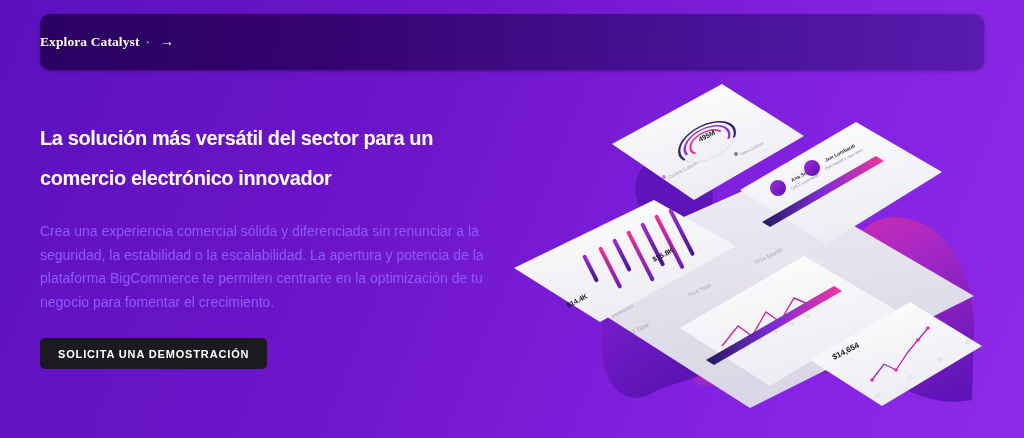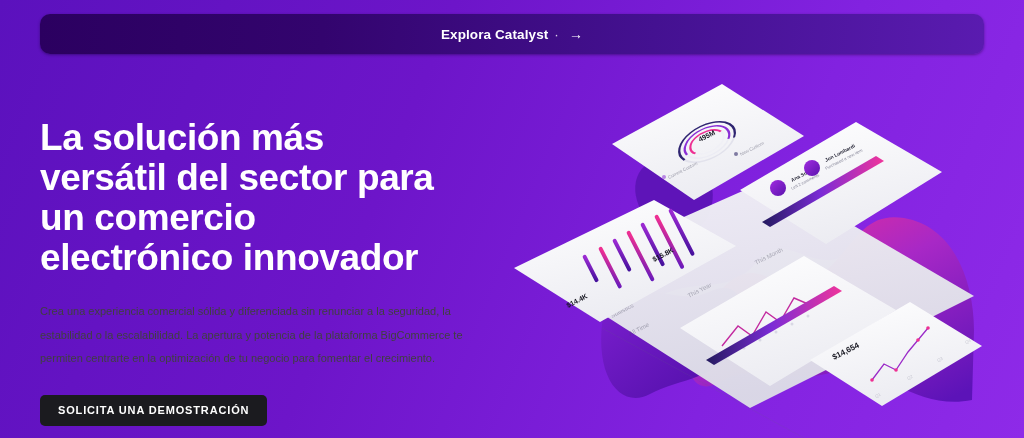--- a/index.html
+++ b/index.html
@@ -16,28 +16,28 @@
     background: linear-gradient(112deg, #5b11bd 0%, #6d15c9 38%, #8222e0 72%, #8e2ae8 100%);
     position: relative;
   }
 
   
   #announcement-bar {
     position: absolute;
     left: 40px;
     top: 14px;
     width: 944px;
-    height: 40px;
+    height: 56px;
     border-radius: 10px;
     background: linear-gradient(95deg, #2b0060 0%, #33046e 30%, #441191 65%, #5a1bb0 100%);
     box-shadow: 0 1px 3px rgba(20,0,50,0.45);
     display: flex;
     align-items: center;
-    justify-content: center;
     cursor: pointer;
+    font-family: Liberation Serif, serif;
   }
   #announcement-bar .ann-inner {
     display: flex;
     align-items: baseline;
     gap: 6px;
     font-size: 13.5px;
     color: #ffffff;
     letter-spacing: 0.1px;
     white-space: nowrap;
   }
@@ -53,33 +53,33 @@
 
   
   #hero-copy {
     position: absolute;
     left: 40px;
     top: 118px;
     width: 470px;
   }
 
   #hero-heading {
-    font-size: 37px;
+    font-size: 20px;
     line-height: 40px;
     font-weight: 700;
     color: #ffffff;
     letter-spacing: -0.4px;
     width: 400px;
   }
 
   #hero-paragraph {
     margin-top: 22px;
-    font-size: 11px;
+    font-size: 14px;
     line-height: 23.5px;
-    color: #404040;
+    color: #8b5cf6;
     width: 455px;
     font-weight: 400;
   }
 
   #cta-demo-button {
     margin-top: 24px;
     display: inline-flex;
     align-items: center;
     justify-content: center;
     height: 31px;

